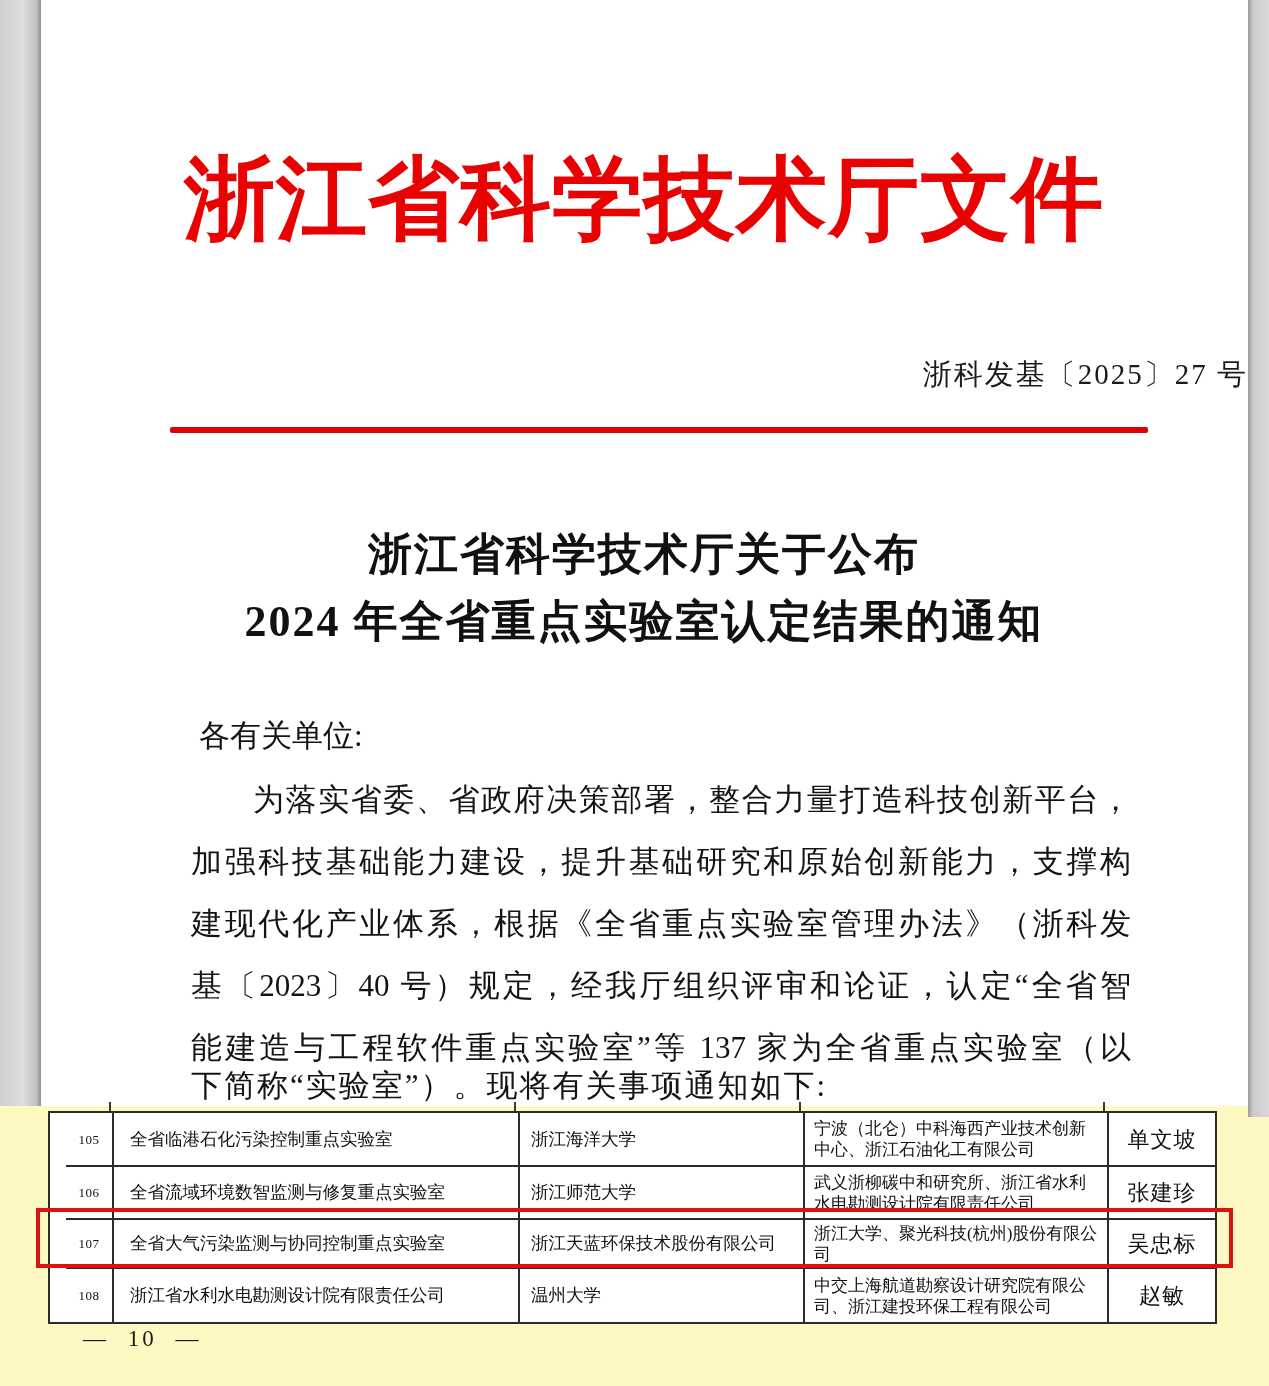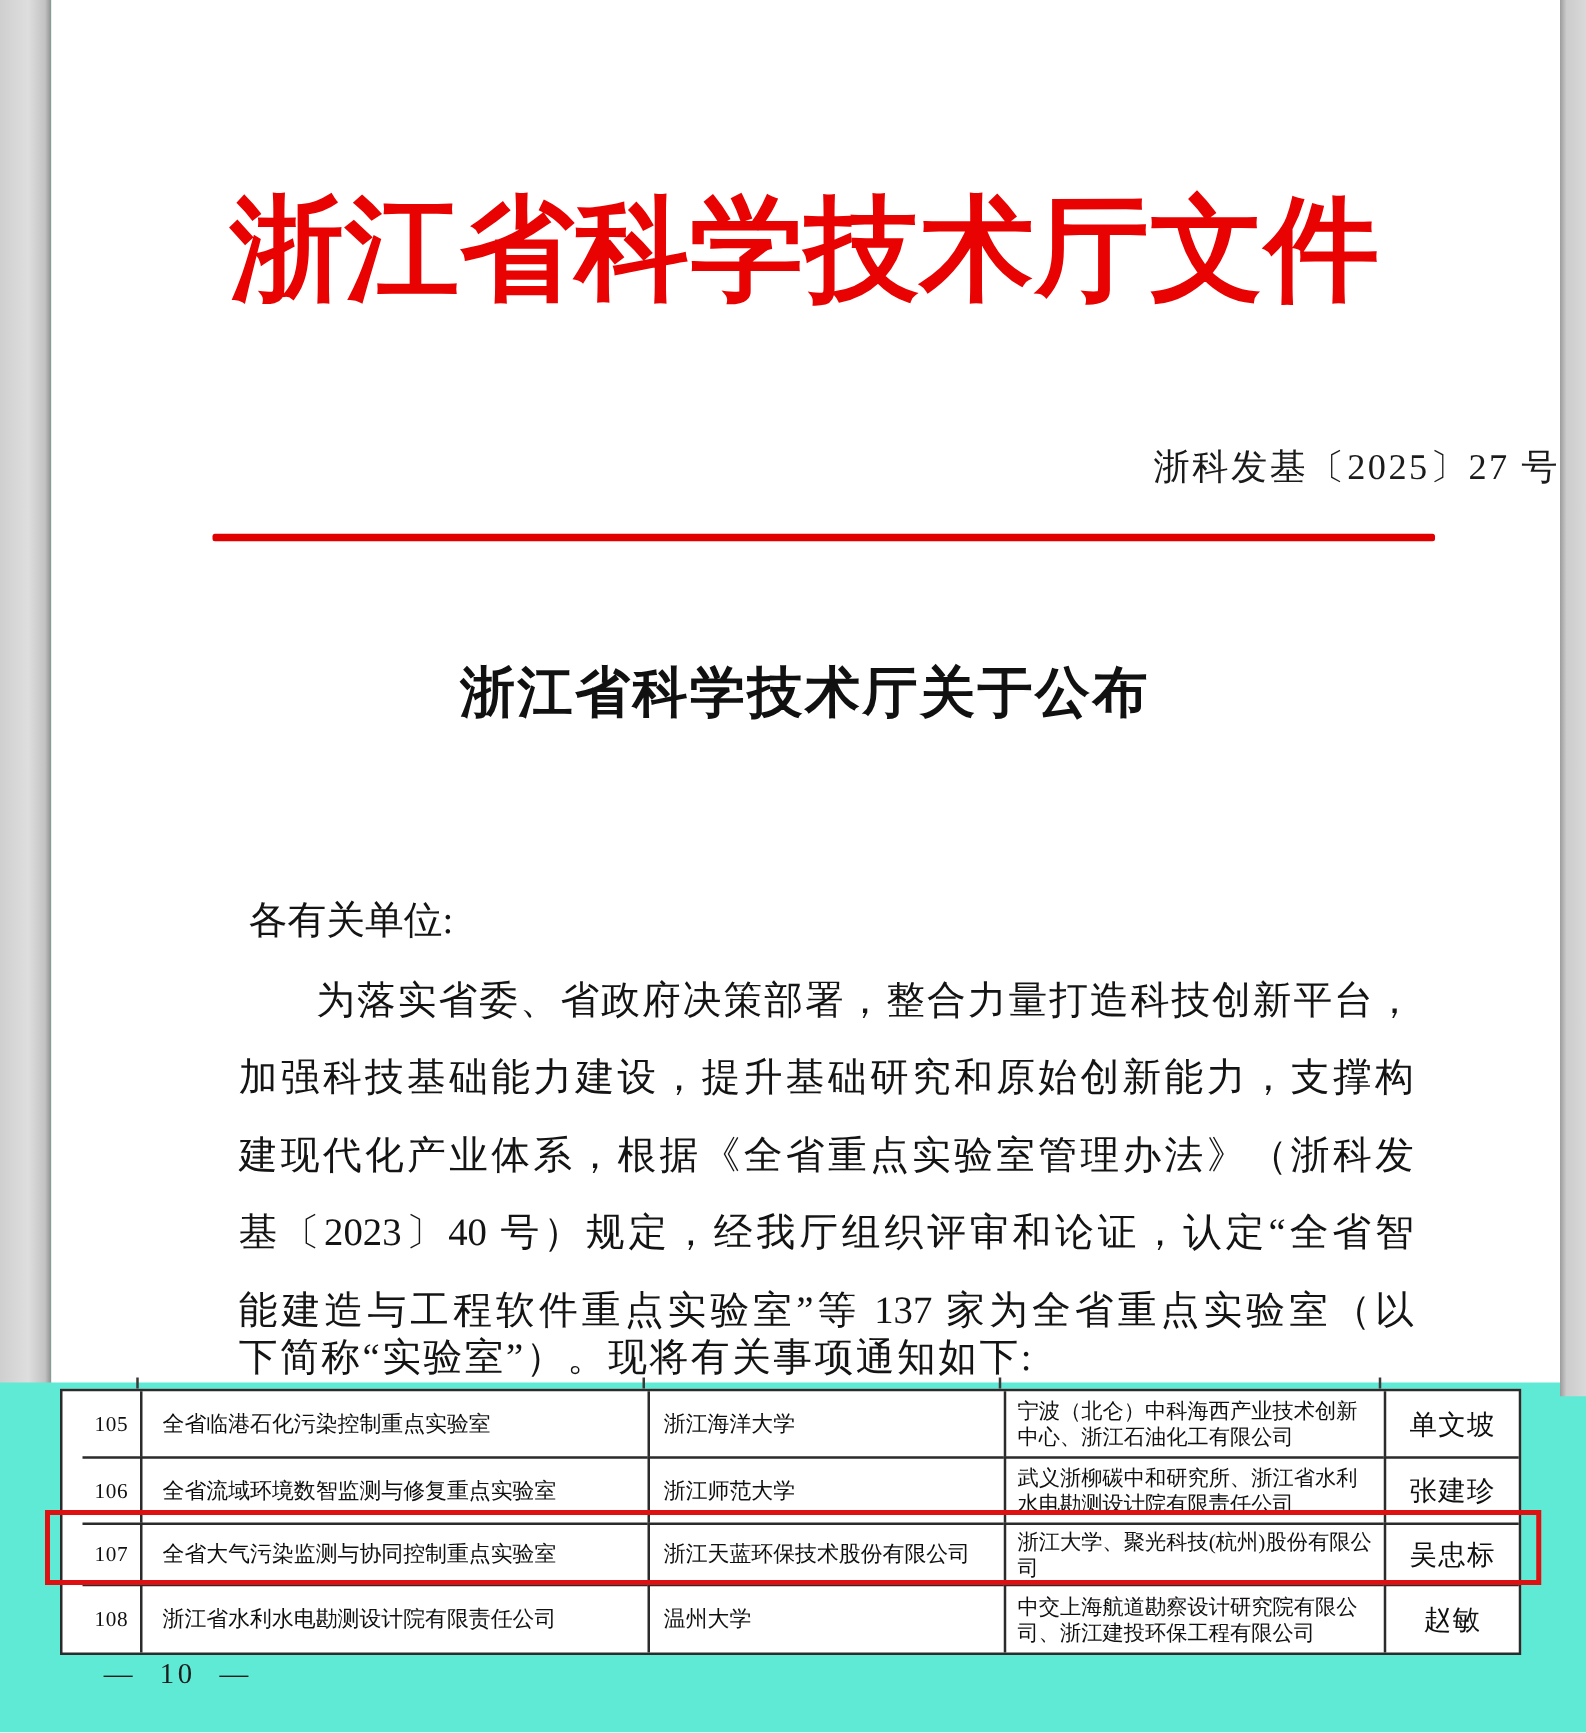--- a/index.html
+++ b/index.html
@@ -6,21 +6,21 @@
   html, body { background: #ffffff; }
   body {
     font-family: "Liberation Serif", "DejaVu Serif", serif;
     color: #161616;
     width: 1269px;
   }
   #root {
     position: relative;
     width: 1269px;
     height: 1386px;
-    background: #5eead4;
+    background: #fef9c3;
     overflow: hidden;
   }
   
   .margin-left {
     position: absolute; left: 0; top: 0; width: 41px; height: 1106px;
     background: linear-gradient(to right, #cfcfcf 0%, #dedede 55%, #c2c2c2 88%, #8f8f8f 100%);
   }
   .margin-right {
     position: absolute; right: 0; top: 0; width: 21px; height: 1117px;
     background: linear-gradient(to right, #9c9c9c 0%, #cccccc 25%, #d9d9d9 100%);
@@ -78,21 +78,21 @@
   }
   .trow + .trow > .tcell { border-top: 2px solid #2b2b2b; }
   .tcell {
     display: flex; align-items: center;
     line-height: 21px;
     color: #101010;
     overflow: hidden;
   }
   .tcell + .tcell { border-left: 2px solid #2b2b2b; }
   .cell-num, .cell-director { justify-content: center; text-align: center; }
-  .cell-num { font-size: 17px; letter-spacing: 0.5px; margin-left: 16px; }
+  .cell-num { font-size: 13px; letter-spacing: 0.5px; margin-left: 16px; }
   .cell-lab { padding-left: 16px; }
   .cell-host { padding-left: 11px; }
   .cell-partners { padding: 3px 9px; font-size: 17px; }
   .cell-director { font-size: 22px; letter-spacing: 1px; }
   .trow:nth-child(1) .tcell { height: 52px; }
   .trow:nth-child(2) .tcell { height: 53px; }
   .trow:nth-child(3) .tcell { height: 49px; }
   .trow:nth-child(4) .tcell { height: 55px; }
 
   
@@ -124,20 +124,21 @@
   <div class="page"></div>
 
   <h1 class="red-header">浙江省科学技术厅文件</h1>
 
   <div class="doc-number">浙科发基〔2025〕27 号</div>
 
   <div class="red-divider"></div>
 
   <h2 class="doc-title">
     <div>浙江省科学技术厅关于公布</div>
+    <div>2024 年全省重点实验室认定结果的通知</div>
   </h2>
 
   <div class="salutation">各有关单位:</div>
 
   <div class="body-text">
     <div class="body-line jl indent">为落实省委、省政府决策部署，整合力量打造科技创新平台，</div>
     <div class="body-line jl">加强科技基础能力建设，提升基础研究和原始创新能力，支撑构</div>
     <div class="body-line jl">建现代化产业体系，根据《全省重点实验室管理办法》（浙科发</div>
     <div class="body-line jl">基〔2023〕40 号）规定，经我厅组织评审和论证，认定“全省智</div>
     <div class="body-line jl">能建造与工程软件重点实验室”等 137 家为全省重点实验室（以</div>

